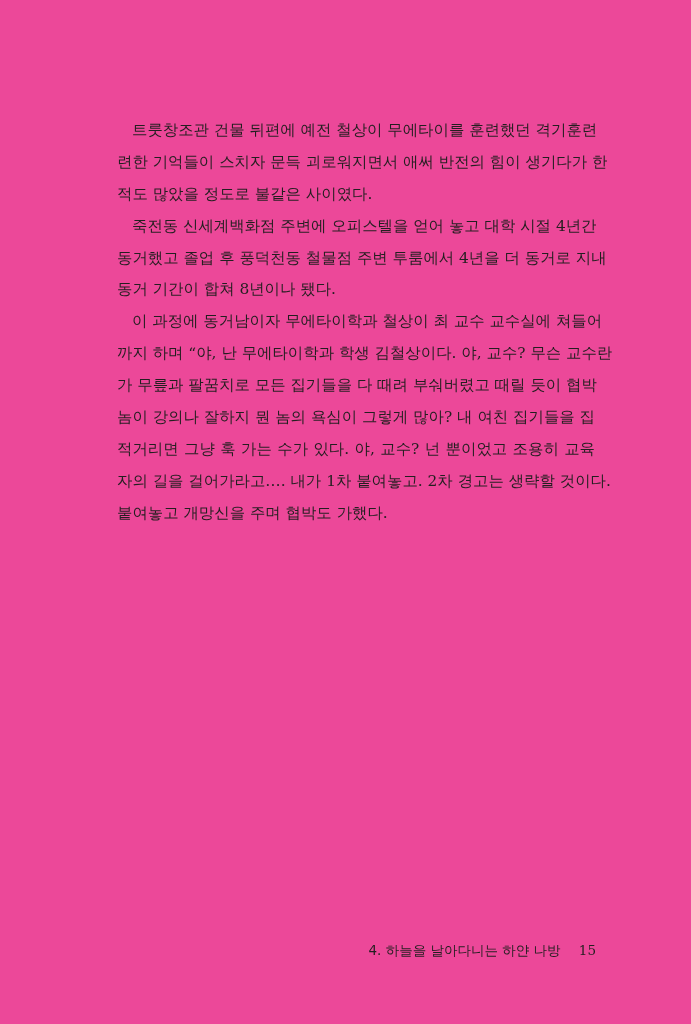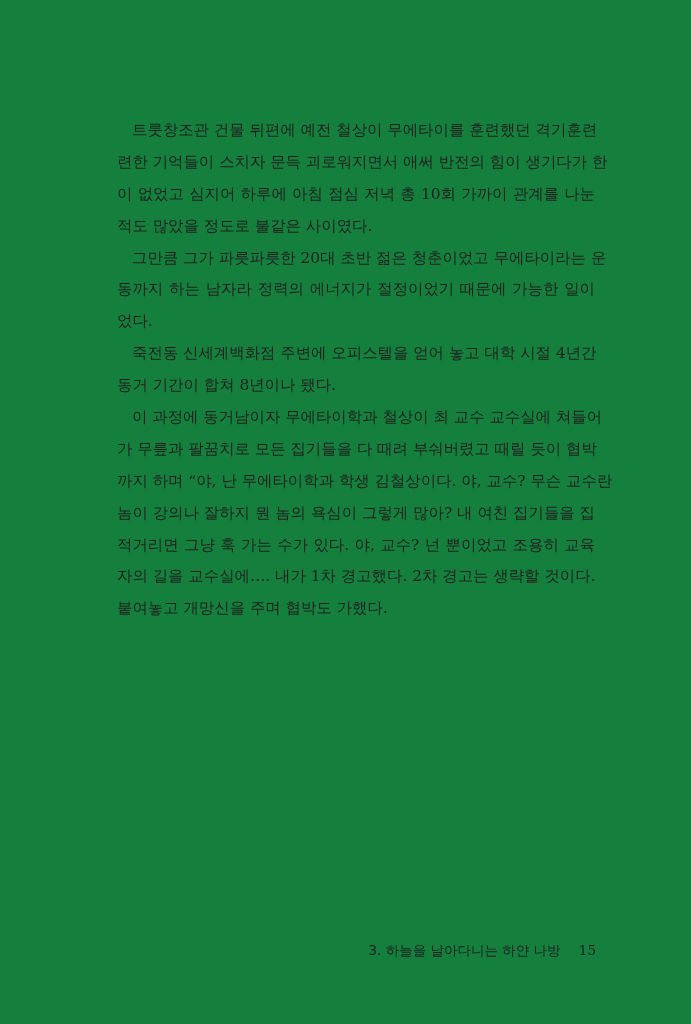--- a/index.html
+++ b/index.html
@@ -12,21 +12,21 @@
       height: 1024px;
       position: relative;
       overflow: hidden;
       color: #231f20;
     }
     .page {
       position: absolute;
       left: 0; top: 0;
       width: 691px;
       height: 1024px;
-      background: #15803d;
+      background: #ec4899;
     }
     .body-text {
       position: absolute;
       left: 117px;
       top: 115px;
       width: 478px;
       font-family: "DejaVu Serif", "Liberation Serif", serif;
       font-size: 15.4px;
       line-height: 31.9px;
       color: #231f20;
@@ -62,44 +62,39 @@
   </style>
 </head>
 <body>
 
 <div class="page">
   <div class="body-text">
 
     <div>
       <span class="line indent">트룻창조관 건물 뒤편에 예전 철상이 무에타이를 훈련했던 격기훈련</span>
       <span class="line">련한 기억들이 스치자 문득 괴로워지면서 애써 반전의 힘이 생기다가 한</span>
-      <span class="line">이 없었고 심지어 하루에 아침 점심 저녁 총 10회 가까이 관계를 나눈</span>
       <span class="line last">적도 많았을 정도로 불같은 사이였다.</span>
     </div>
 
-    <div>
-      <span class="line indent">그만큼 그가 파릇파릇한 20대 초반 젊은 청춘이었고 무에타이라는 운</span>
-      <span class="line">동까지 하는 남자라 정력의 에너지가 절정이었기 때문에 가능한 일이</span>
-      <span class="line last">었다.</span>
-    </div>
 
     <div>
       <span class="line indent">죽전동 신세계백화점 주변에 오피스텔을 얻어 놓고 대학 시절 4년간</span>
+      <span class="line">동거했고 졸업 후 풍덕천동 철물점 주변 투룸에서 4년을 더 동거로 지내</span>
       <span class="line last">동거 기간이 합쳐 8년이나 됐다.</span>
     </div>
 
 
     <div>
       <span class="line indent">이 과정에 동거남이자 무에타이학과 철상이 최 교수 교수실에 쳐들어</span>
+      <span class="line">까지 하며 “야, 난 무에타이학과 학생 김철상이다. 야, 교수? 무슨 교수란</span>
       <span class="line">가 무릎과 팔꿈치로 모든 집기들을 다 때려 부숴버렸고 때릴 듯이 협박</span>
-      <span class="line">까지 하며 “야, 난 무에타이학과 학생 김철상이다. 야, 교수? 무슨 교수란</span>
       <span class="line">놈이 강의나 잘하지 뭔 놈의 욕심이 그렇게 많아? 내 여친 집기들을 집</span>
       <span class="line">적거리면 그냥 훅 가는 수가 있다. 야, 교수? 넌 뿐이었고 조용히 교육</span>
-      <span class="line">자의 길을 교수실에…. 내가 1차 경고했다. 2차 경고는 생략할 것이다.</span>
+      <span class="line">자의 길을 걸어가라고…. 내가 1차 붙여놓고. 2차 경고는 생략할 것이다.</span>
       <span class="line last">붙여놓고 개망신을 주며 협박도 가했다.</span>
     </div>
   </div>
 
   <div class="running-footer">
-    <span class="chapter">3. 하늘을 날아다니는 하얀 나방</span>
+    <span class="chapter">4. 하늘을 날아다니는 하얀 나방</span>
     <span class="page-num">15</span>
   </div>
 </div>
 
 </body></html>

